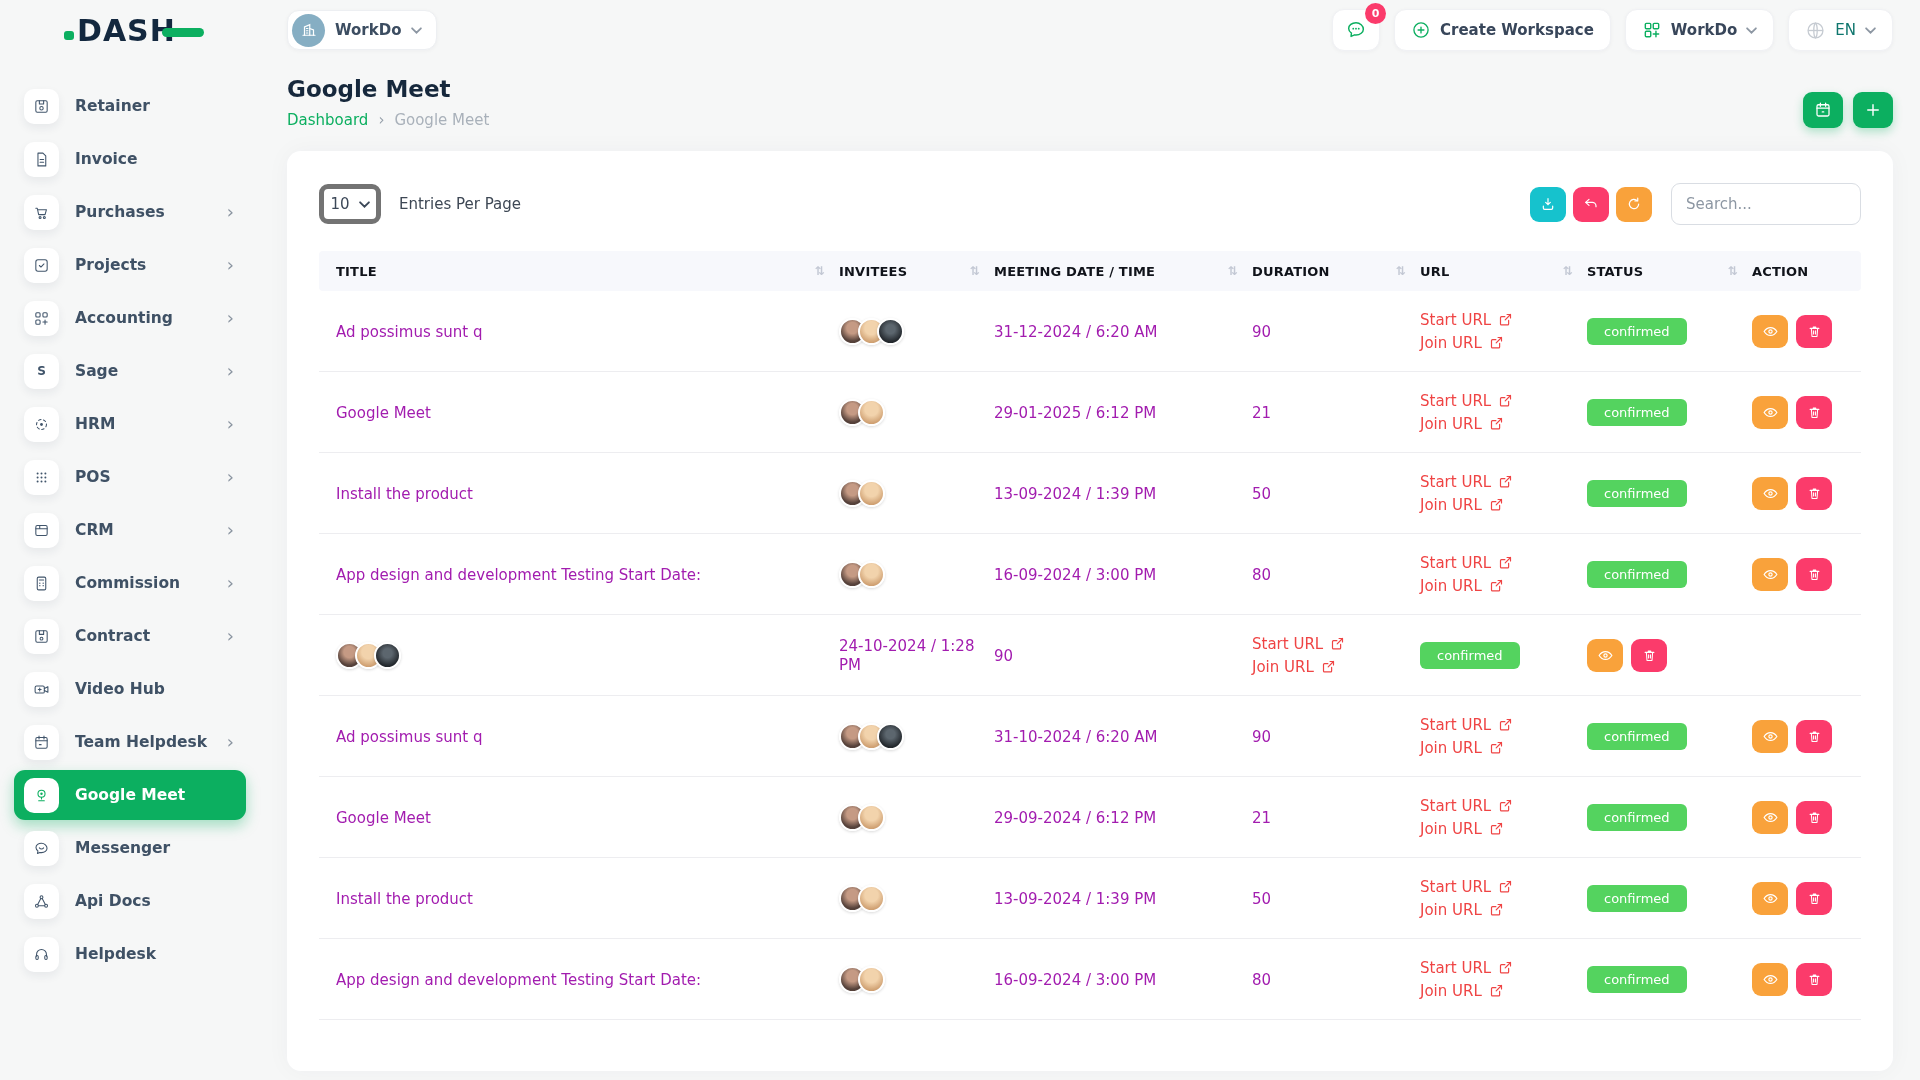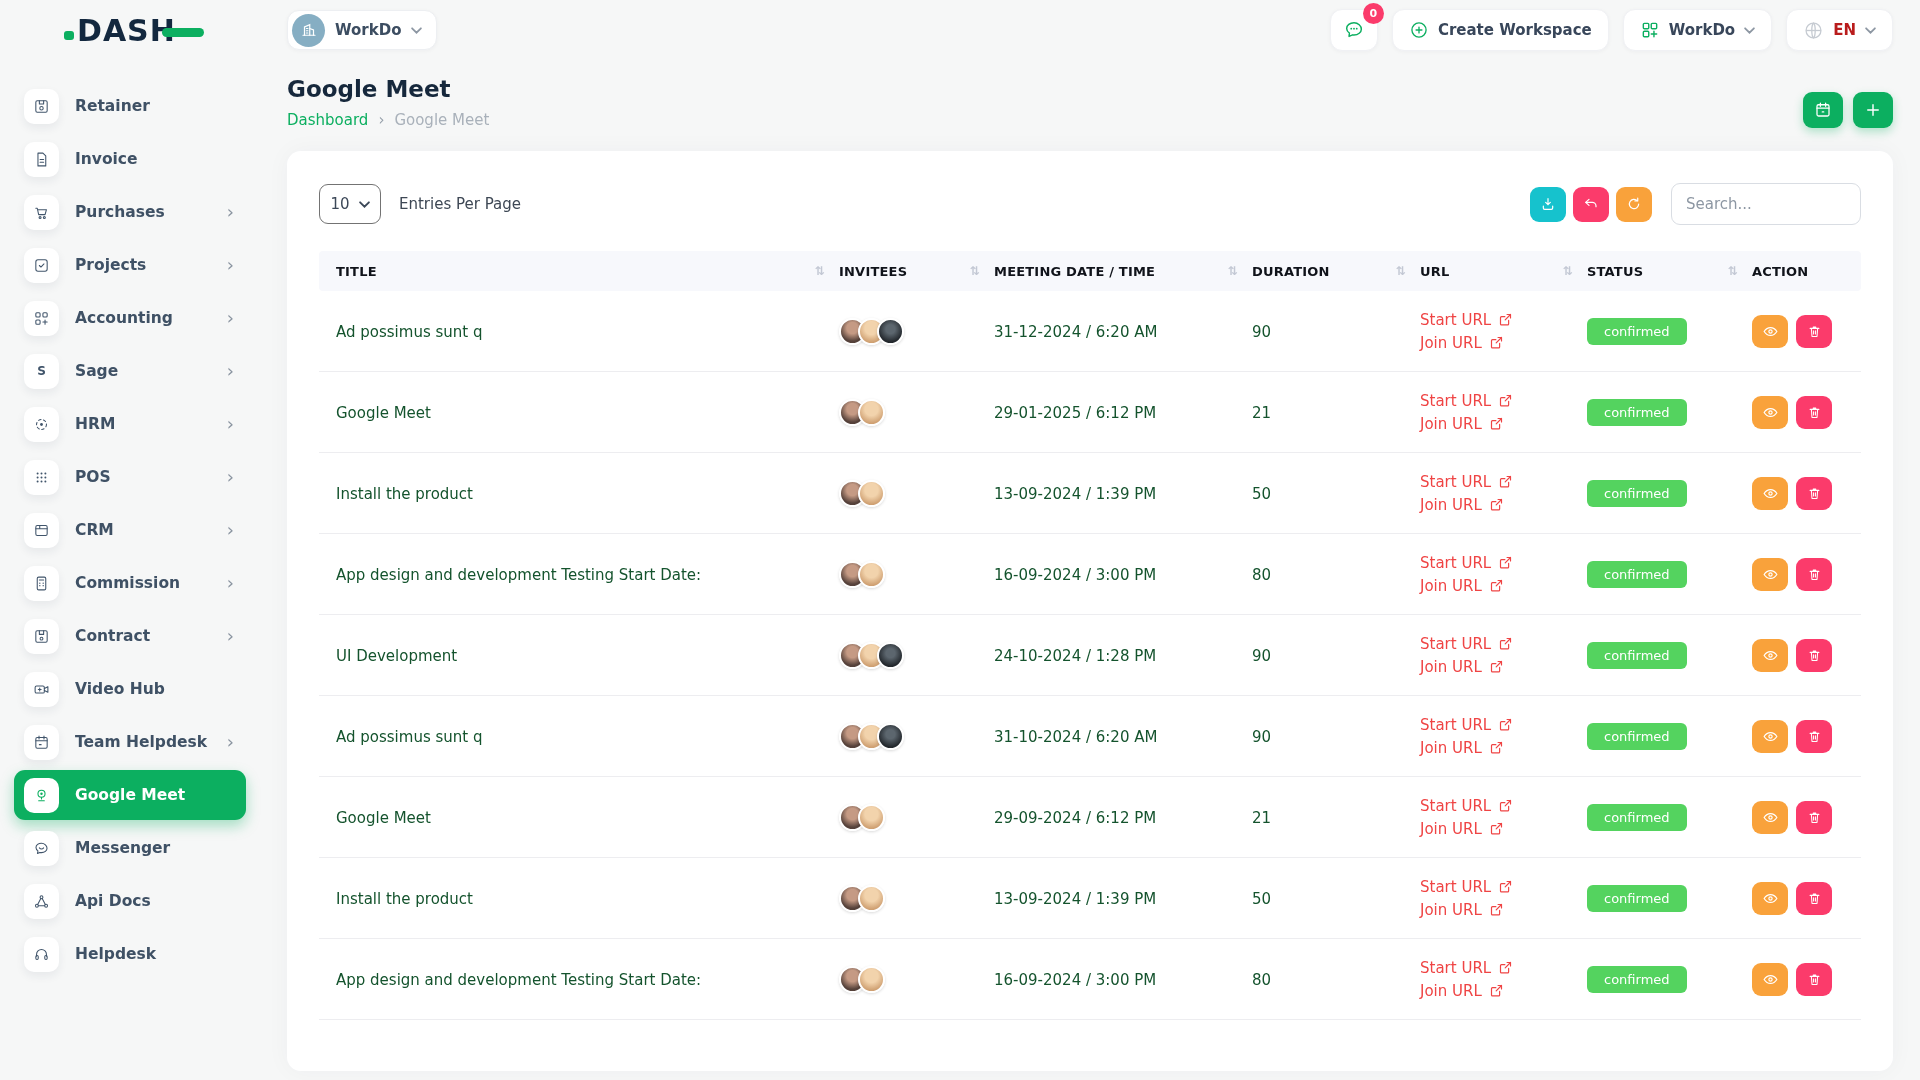--- a/index.html
+++ b/index.html
@@ -20,21 +20,21 @@
   .ws-avatar { width:33px; height:33px; border-radius:50%; background:#86aec3; display:flex; align-items:center; justify-content:center; }
   .ws-name { font-size:15px; font-weight:600; color:#3c4d61; }
 
   .top-right { position:absolute; right:27px; top:9px; display:flex; align-items:center; gap:14px; }
   .icon-pill, .text-pill { background:#fff; border:1px solid #f0f1f4; border-radius:12px; height:42px;
     display:flex; align-items:center; box-shadow:0 1px 4px rgba(20,35,60,.04); cursor:pointer; }
   .icon-pill { width:48px; justify-content:center; position:relative; }
   .text-pill { padding:0 16px; gap:9px; font-size:15px; font-weight:600; color:#38465a; }
   .msg-badge { position:absolute; top:-7px; right:-7px; min-width:21px; height:21px; border-radius:50%;
     background:#fb3b6b; color:#fff; font-size:11px; font-weight:700; display:flex; align-items:center; justify-content:center; }
-  .lang-code { color:#b91c1c; font-weight:700; }
+  .lang-code { color:#0f766e; font-weight:400; }
   .chev { color:#8d97a3; display:flex; }
 
   
   .sidebar { position:absolute; top:52px; left:0; width:260px; height:1022px; padding:26px 0 0 0; }
   .side-item { position:relative; display:flex; align-items:center; height:50px; margin:3px 14px 3px 14px;
     border-radius:11px; cursor:pointer; padding-left:10px; }
   .side-icon-box { width:35px; height:35px; border-radius:10px; background:#fff; color:#41556b;
     display:flex; align-items:center; justify-content:center; box-shadow:0 4px 10px rgba(25,42,70,.07); flex:0 0 35px; }
   .side-label { margin-left:16px; font-size:15.5px; font-weight:600; color:#3f5165; }
   .side-chevron { position:absolute; right:12px; font-size:18px; color:#8b95a1; line-height:1; }
@@ -52,41 +52,41 @@
   .bc-cur { color:#a9b1ba; }
   .head-actions { display:flex; gap:10px; margin-top:16px; }
   .green-btn { width:40px; height:36px; border:none; border-radius:9px; background:#0caf60; color:#fff;
     display:flex; align-items:center; justify-content:center; cursor:pointer; box-shadow:0 4px 10px rgba(12,175,96,.3); }
 
   
   .card { margin-top:22px; background:#fff; border-radius:14px; height:920px; padding:32px;
     box-shadow:0 0 24px rgba(25,42,70,.04); }
   .controls { display:flex; align-items:center; justify-content:space-between; }
   .controls-left { display:flex; align-items:center; gap:18px; }
-  .select-box { width:62px; height:40px; border:1px solid #737373; border-radius:9px; background:#fff;
+  .select-box { width:62px; height:40px; border:5px solid #737373; border-radius:9px; background:#fff;
     display:flex; align-items:center; justify-content:center; gap:9px; font-size:15px; color:#3c4858; cursor:pointer; }
   .controls-label { font-size:15px; color:#3d4754; }
   .controls-right { display:flex; align-items:center; gap:7px; }
   .sq-btn { width:36px; height:35px; border:none; border-radius:9px; color:#fff; display:flex;
     align-items:center; justify-content:center; cursor:pointer; }
   .sq-teal { background:#16c2cd; } .sq-pink { background:#fb3b6b; } .sq-orange { background:#f9a23b; }
   .search-input { width:190px; height:42px; margin-left:12px; border:1px solid #d9dde3; border-radius:9px;
     padding:14px 14px; font-size:15px; color:#3c4858; background:#fff; font-family:inherit; }
   .search-input::placeholder { color:#8d97a3; }
 
   
   .table { margin-top:26px; }
   .thead-row, .trow { display:grid; grid-template-columns:520px 155px 258px 168px 167px 165px 1fr; align-items:center; }
   .thead-row { background:#f7f8fc; height:40px; border-radius:4px; }
   .th { display:flex; align-items:center; justify-content:space-between; padding-right:14px;
     font-size:13px; font-weight:800; color:#10131a; letter-spacing:.2px; }
   .th:first-child, .td:first-child { padding-left:17px; }
   .sort-icon { font-size:12px; color:#c3c8d4; cursor:pointer; }
   .trow { height:81px; border-bottom:1px solid #ededf0; }
-  .cell-text { font-size:15px; color:#14532d; }
+  .cell-text { font-size:15px; color:#a21caf; }
   .td-invitees { display:flex; }
   .avatar { width:27px; height:27px; border-radius:50%; border:2px solid #fff; margin-right:-8px;
     box-shadow:0 1px 3px rgba(0,0,0,.15); }
   .av1 { background:radial-gradient(circle at 50% 35%, #c59a84 30%, #55413a 70%); }
   .av2 { background:radial-gradient(circle at 50% 35%, #f2d3ac 35%, #cfa072 75%); }
   .av3 { background:radial-gradient(circle at 50% 40%, #5c666e 25%, #23282d 70%); }
   .td-url { display:flex; flex-direction:column; gap:5px; align-items:flex-start; }
   .url-link { display:flex; align-items:center; gap:7px; font-size:15px; color:#ef4444; text-decoration:none; cursor:pointer; }
   .badge { display:inline-block; padding:6px 17px; border-radius:6px; background:#54d35f; color:#fff; font-size:13px; }
   .td-action { display:flex; gap:8px; }
@@ -617,21 +617,20 @@
       </button>
       <button class="act-btn act-delete">
         <svg width="15" height="15" viewBox="0 0 24 24" fill="none" stroke="#fff" stroke-width="1.7" stroke-linecap="round" stroke-linejoin="round">
           <path d="M5 7h14M10 7V5h4v2M7 7l1 13h8l1-13"></path>
                   <path d="M10.5 11v5M13.5 11v5"></path>
         </svg>
       </button>
     </div>
   </div>
           <div class="trow">
-    <div class="td"><span class="cell-text">UI Development</span></div>
     <div class="td td-invitees">
               <span class="avatar av1"></span>
               <span class="avatar av2"></span>
               <span class="avatar av3"></span>
             </div>
     <div class="td"><span class="cell-text">24-10-2024 / 1:28 PM</span></div>
     <div class="td"><span class="cell-text">90</span></div>
     <div class="td td-url">
       <a class="url-link">
         <span>Start URL</span>

